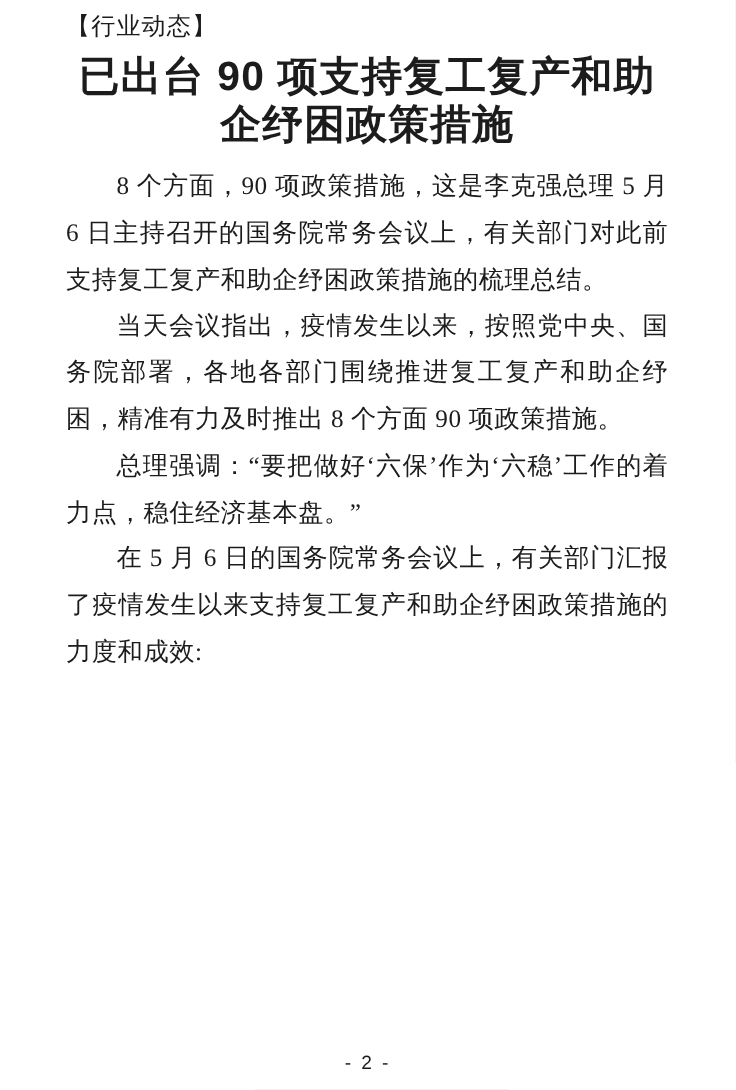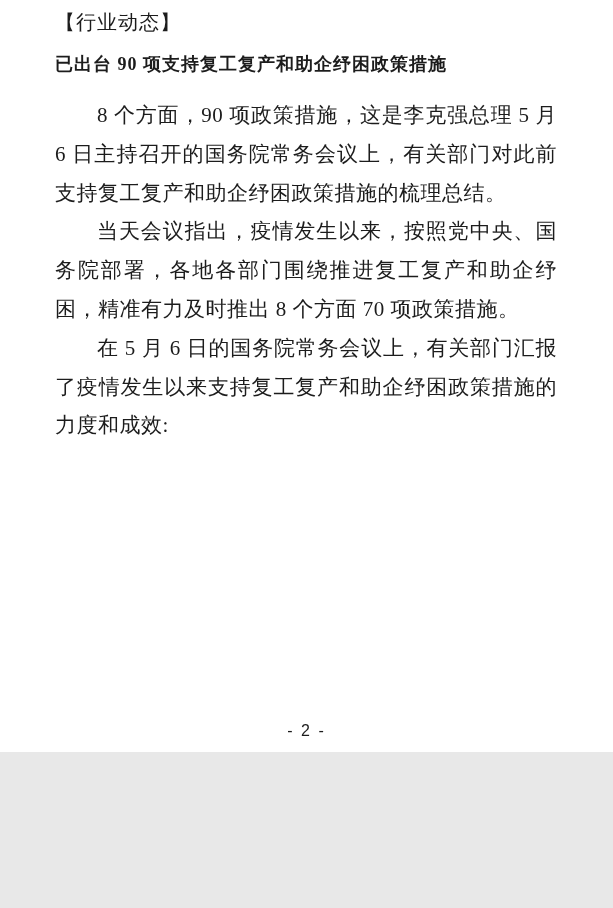--- a/index.html
+++ b/index.html
@@ -4,46 +4,47 @@
 <style>
   * { margin: 0; padding: 0; box-sizing: border-box; }
 
   html, body {
     background: #e8e8e8;
   }
 
   .page {
     position: relative;
     width: 613px;
-    height: 752px;
+    height: 908px;
     margin: 0 auto;
     background: #ffffff;
     color: #1c1c1c;
     overflow: hidden;
     font-family: "Liberation Serif", "DejaVu Serif", serif;
   }
 
   .content {
     padding: 8px 56px 0 55px;
   }
 
   .section-tag {
     font-family: "Liberation Sans", "DejaVu Sans", sans-serif;
     font-size: 20px;
     line-height: 28px;
     letter-spacing: 1px;
     margin-bottom: 8px;
   }
 
   .doc-title {
-    font-size: 18px;
+    font-size: 34px;
     font-weight: bold;
+    text-align: center;
     line-height: 40px;
     letter-spacing: 1px;
-    font-family: Liberation Serif, serif;
+    font-family: Liberation Sans, sans-serif;
   }
 
   .body-block {
     margin-top: 12px;
   }
 
   .body-block p {
     font-size: 21px;
     line-height: 38.8px;
     text-align: justify;
@@ -79,23 +80,24 @@
   <div class="content">
 
     <div class="section-tag">【行业动态】</div>
 
     <div class="doc-title">已出台 90 项支持复工复产和助企纾困政策措施</div>
 
 
     <div class="body-block">
       <p>8 个方面，90 项政策措施，这是李克强总理 5 月 6 日主持召开的国务院常务会议上，有关部门对此前支持复工复产和助企纾困政策措施的梳理总结。</p>
 
-      <p>当天会议指出，疫情发生以来，按照党中央、国务院部署，各地各部门围绕推进复工复产和助企纾困，精准有力及时推出 8 个方面 70 项政策措施。</p>
+      <p>当天会议指出，疫情发生以来，按照党中央、国务院部署，各地各部门围绕推进复工复产和助企纾困，精准有力及时推出 8 个方面 90 项政策措施。</p>
 
 
+      <p>总理强调：“要把做好‘六保’作为‘六稳’工作的着力点，稳住经济基本盘。”</p>
 
 
 
       <p>在 5 月 6 日的国务院常务会议上，有关部门汇报了疫情发生以来支持复工复产和助企纾困政策措施的力度和成效:</p>
     </div>
 
   </div>
 
   <div class="page-number">- 2 -</div>
 </div>

